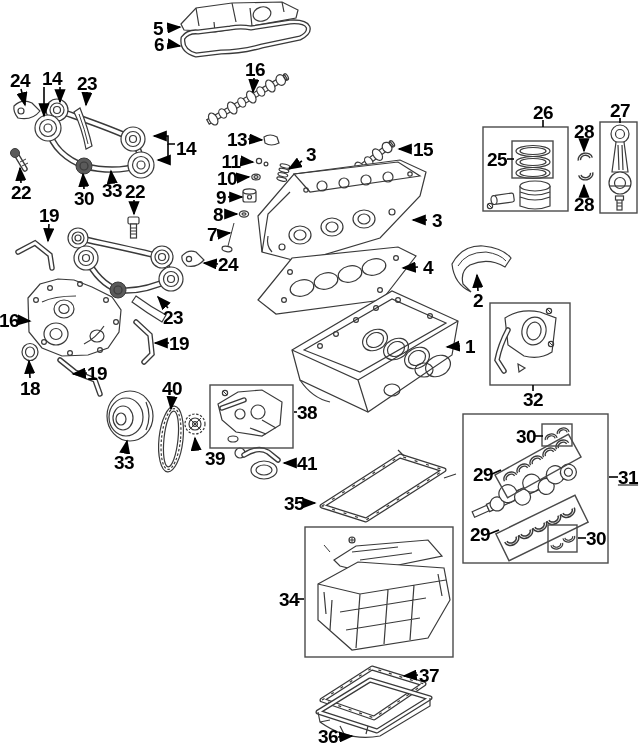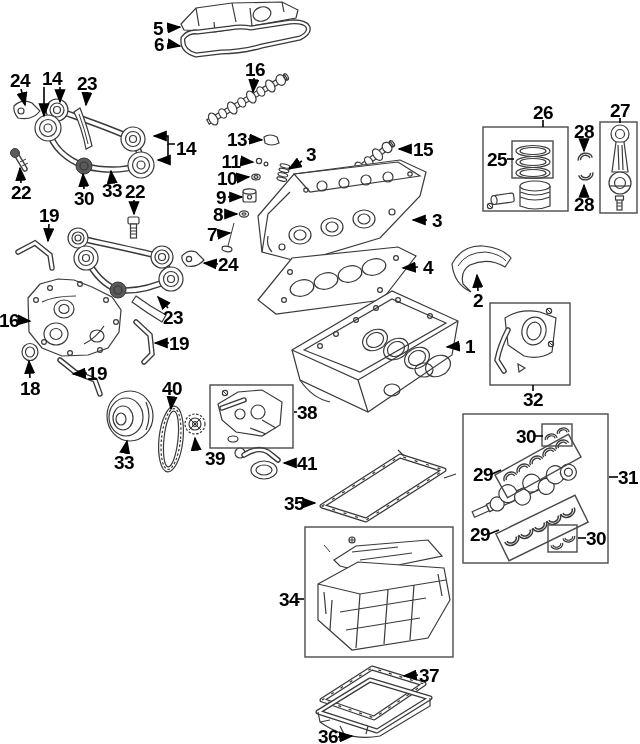--- a/index.html
+++ b/index.html
@@ -525,21 +525,21 @@
     <div class="callout" style="left: 179px; top: 343px; font-size: 19px;">19</div>
     <div class="callout" style="left: 30px; top: 388px; font-size: 19px;">18</div>
     <div class="callout" style="left: 97px; top: 373px; font-size: 19px;">19</div>
     <div class="callout" style="left: 470px; top: 346px; font-size: 19px;">1</div>
     <div class="callout" style="left: 543px; top: 112px; font-size: 19px;">26</div>
     <div class="callout" style="left: 620px; top: 110px; font-size: 19px;">27</div>
     <div class="callout" style="left: 497px; top: 159px; font-size: 19px;">25</div>
     <div class="callout" style="left: 584px; top: 131px; font-size: 19px;">28</div>
     <div class="callout" style="left: 584px; top: 204px; font-size: 19px;">28</div>
     <div class="callout" style="left: 533px; top: 399px; font-size: 19px;">32</div>
-    <div class="callout" style="left: 628px; top: 477px; font-size: 19px;">31</div>
+    <div class="callout" style="left: 628px; top: 477px; font-size: 19px; text-decoration: underline;">31</div>
     <div class="callout" style="left: 526px; top: 436px; font-size: 19px;">30</div>
     <div class="callout" style="left: 483px; top: 474px; font-size: 19px;">29</div>
     <div class="callout" style="left: 480px; top: 534px; font-size: 19px;">29</div>
     <div class="callout" style="left: 596px; top: 538px; font-size: 19px;">30</div>
     <div class="callout" style="left: 124px; top: 462px; font-size: 19px;">33</div>
     <div class="callout" style="left: 172px; top: 388px; font-size: 19px;">40</div>
     <div class="callout" style="left: 196px; top: 458px; font-size: 19px; margin-left: 19px;">39</div>
     <div class="callout" style="left: 307px; top: 412px; font-size: 19px;">38</div>
     <div class="callout" style="left: 307px; top: 463px; font-size: 19px;">41</div>
     <div class="callout" style="left: 294px; top: 503px; font-size: 19px;">35</div>

